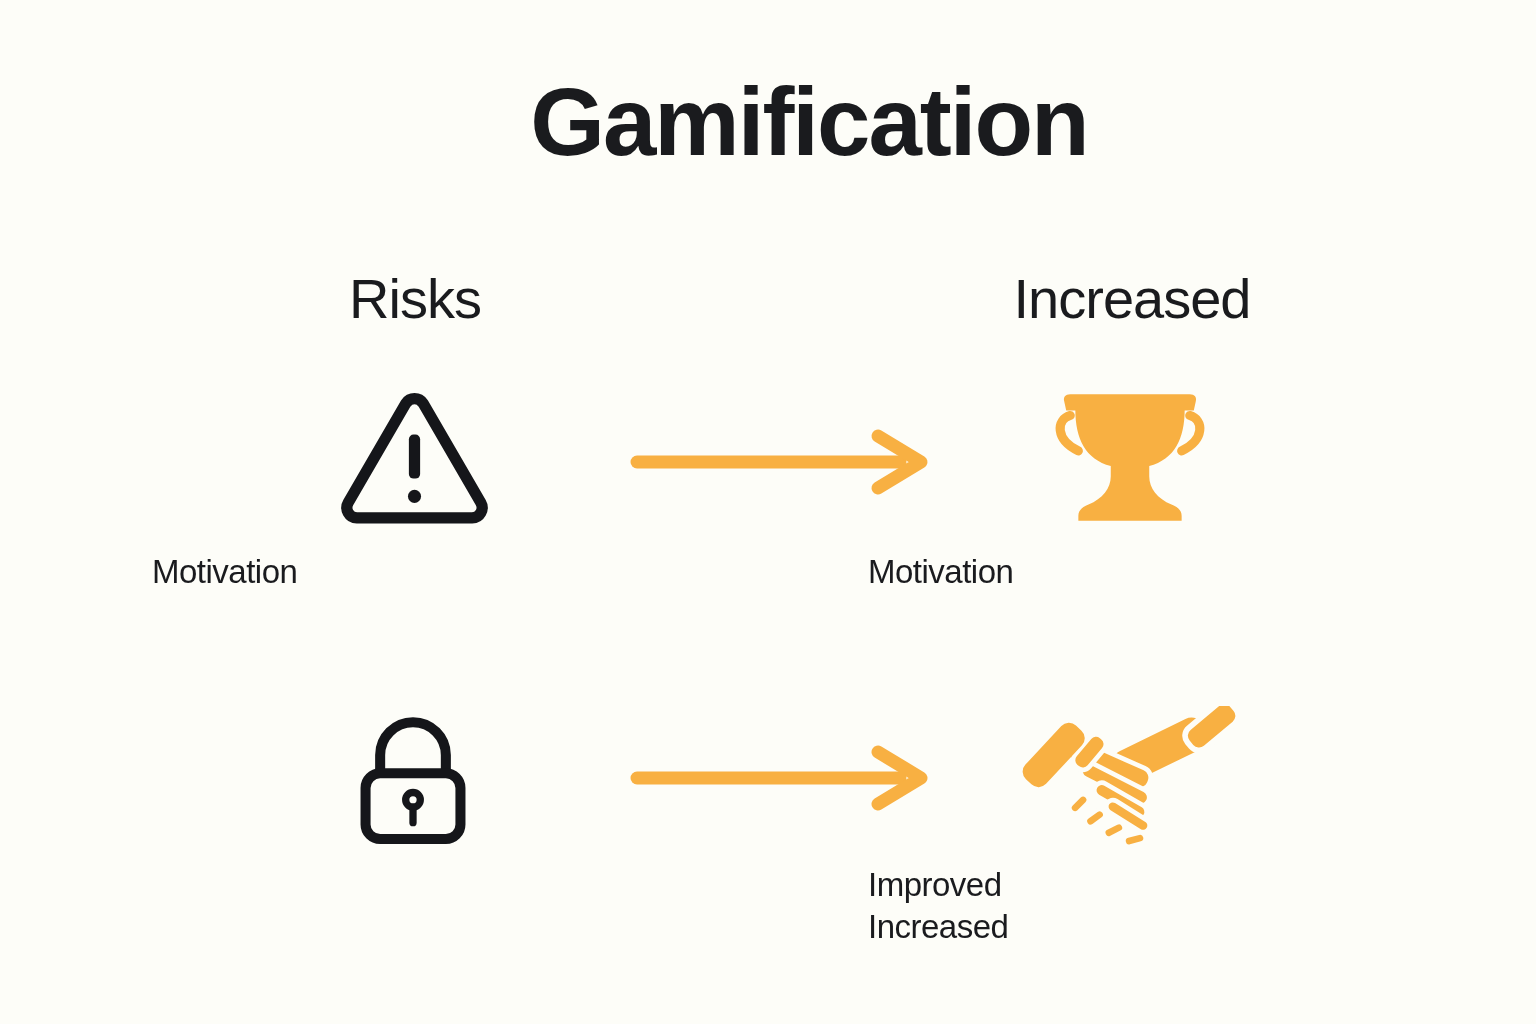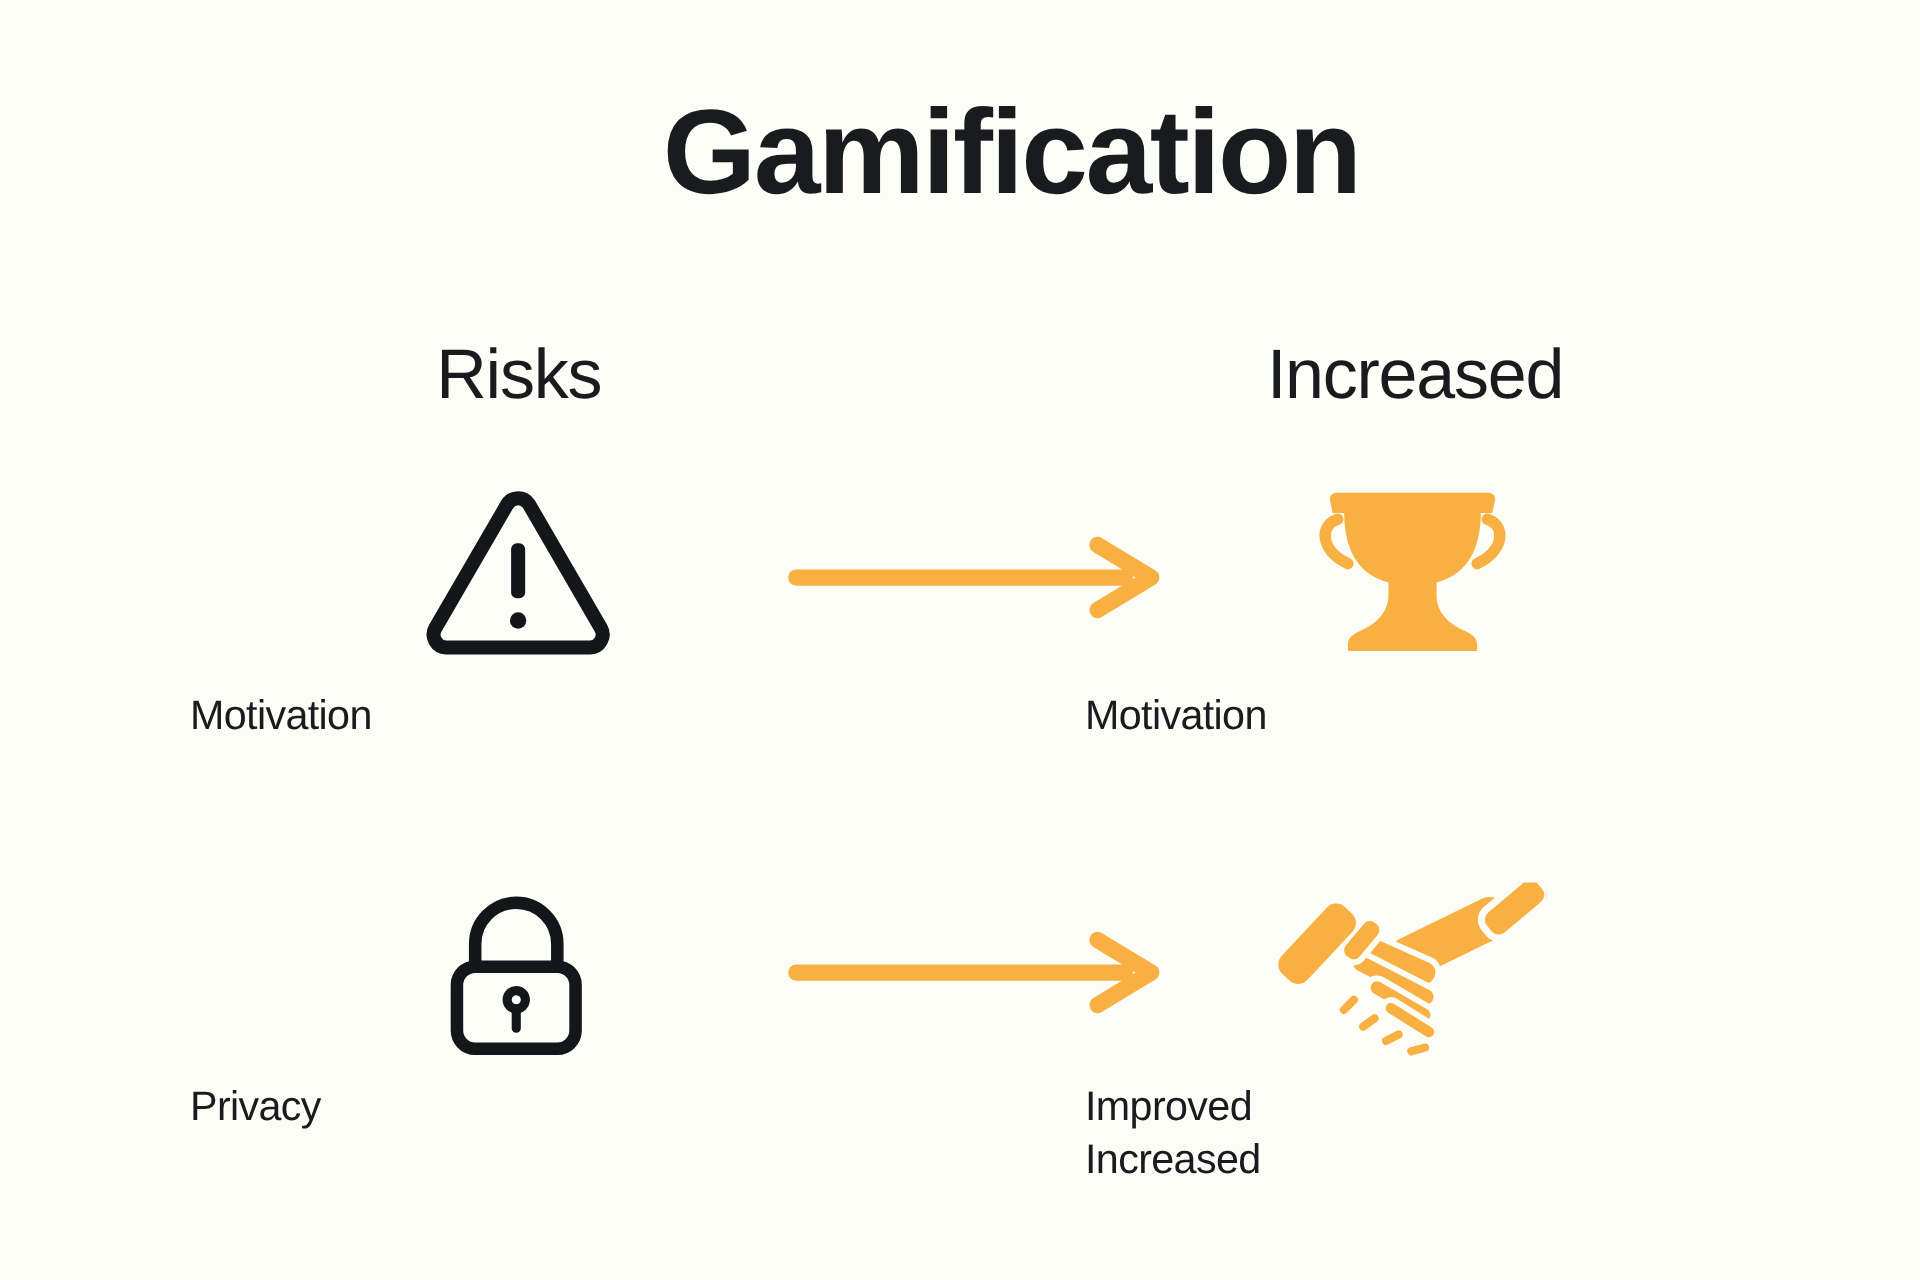--- a/index.html
+++ b/index.html
@@ -111,18 +111,17 @@
 </div>
 
 <div class="abs arrow-2">
   <svg width="310" height="72" viewBox="0 0 310 72" aria-hidden="true">
     <path d="M9 36 H272" stroke="#F8B042" stroke-width="13" stroke-linecap="round" fill="none"></path>
     <path d="M250 10 L293 36 L250 62" stroke="#F8B042" stroke-width="13" stroke-linecap="round" stroke-linejoin="round" fill="none"></path>
   </svg>
 </div>
 
 <div class="abs item-label lbl-r2">
-  <div>Privacy</div>
 </div>
 <div class="abs item-label lbl-b2">
   <div>Improved</div>
   <div>Increased</div>
 </div>
 
 </body></html>

